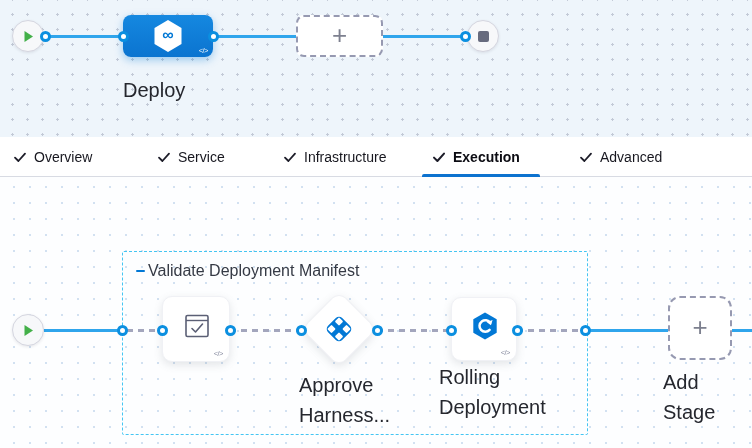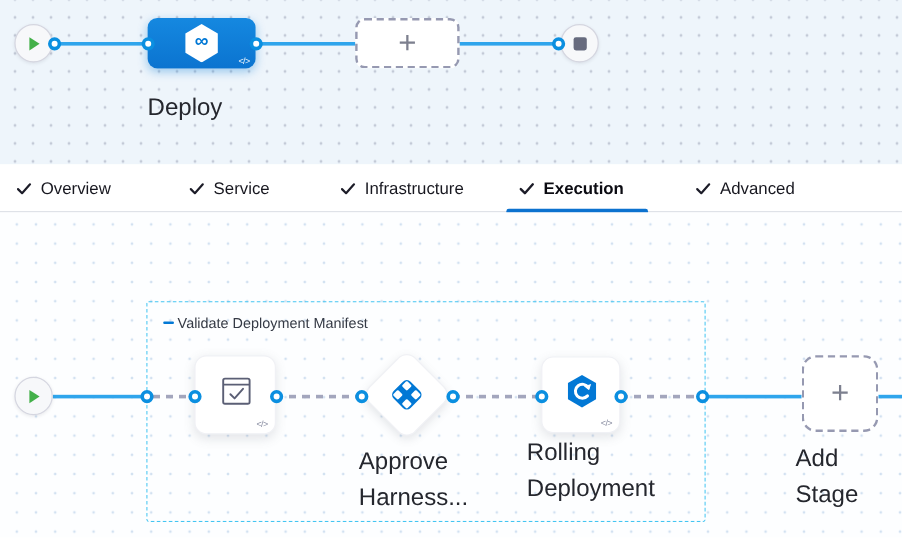--- a/index.html
+++ b/index.html
@@ -65,21 +65,21 @@
     border:1px solid #f0f1f5; border-radius:10px; transform:rotate(45deg);
     box-shadow:2px 2px 8px rgba(96,97,112,.16); z-index:3; }
 
   .graph-label { position:absolute; font-size:20px; color:#25272e; text-align:left; line-height:1.48; z-index:3; }
 
   
   .step-group { position:absolute; left:122px; top:251px; width:466px; height:184px;
     border:1.5px dashed #44c5f2; border-radius:2px; z-index:2; }
   .group-title { position:absolute; left:136px; top:262px; display:flex; align-items:center; gap:3px; z-index:3; }
   .group-title .dash-ico { width:9px; height:2.5px; background:#0278d5; border-radius:1px; }
-  .group-title .txt { font-size:12px; color:#353a45; }
+  .group-title .txt { font-size:16px; color:#353a45; }
 
   .icon-abs { position:absolute; z-index:3; }
 </style>
 </head>
 <body>
 
 <div id="app">
 
   <div class="stage-canvas">
 

